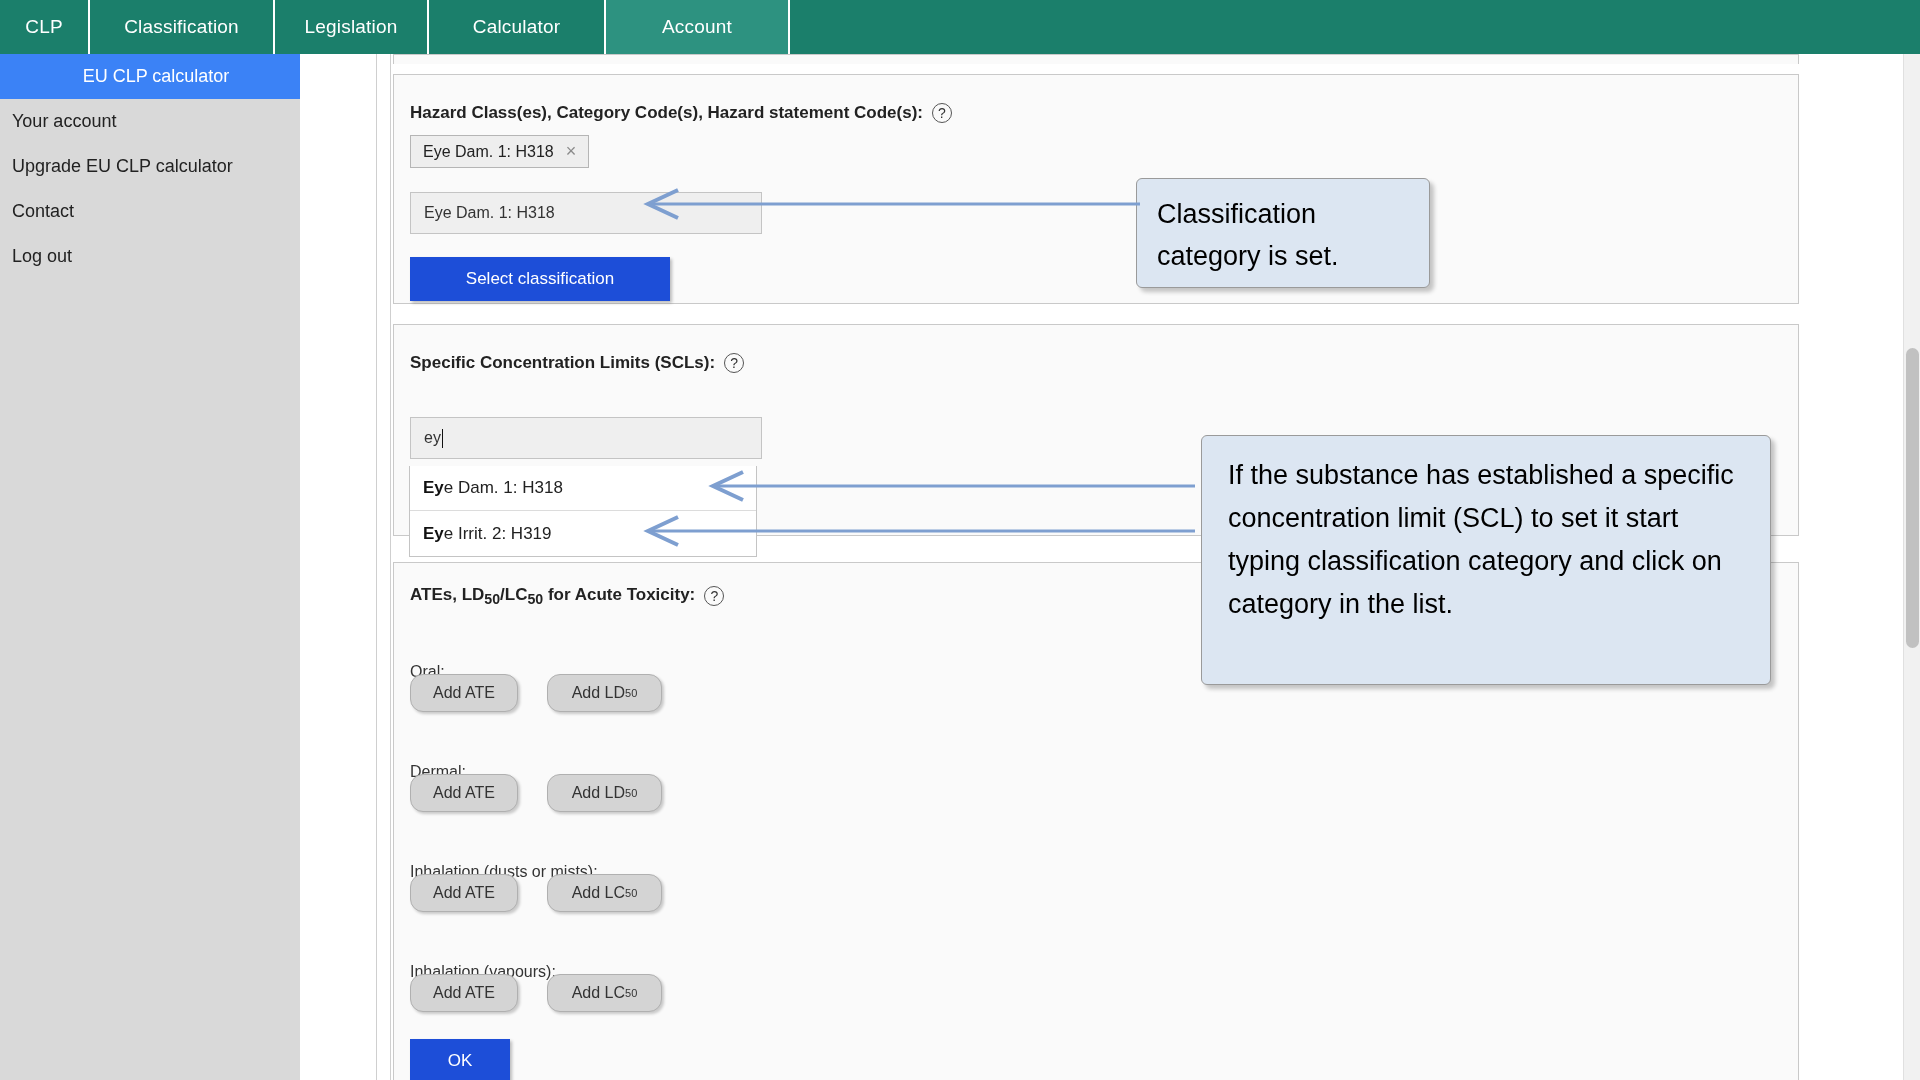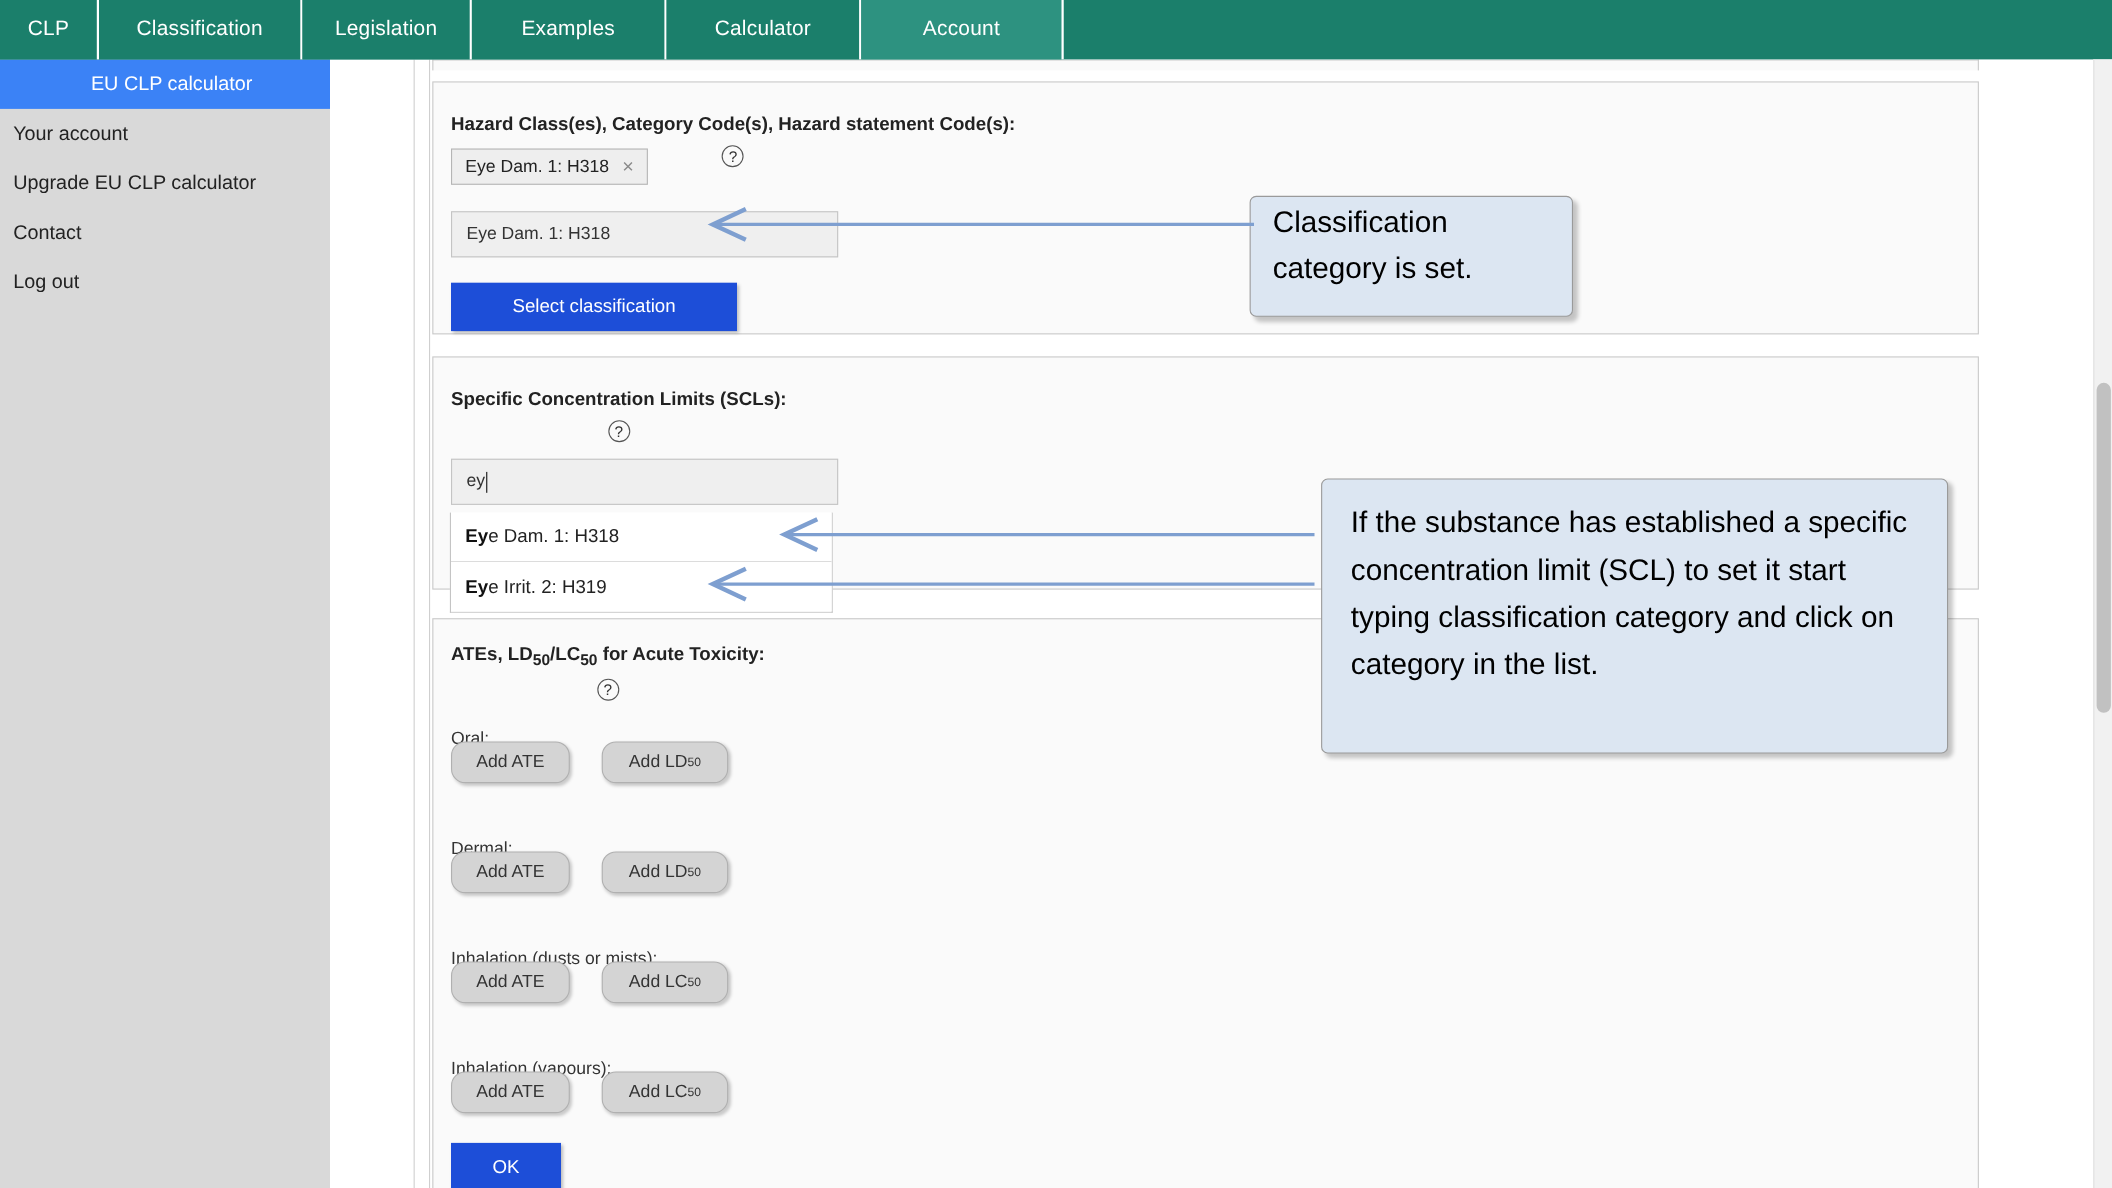--- a/index.html
+++ b/index.html
@@ -87,21 +87,20 @@
     border-bottom: none;
   }
 
   .fieldlabel {
     font-size: 17px;
     font-weight: bold;
     color: #222222;
     display: flex;
     align-items: center;
     gap: 9px;
-    flex-direction: column;
   }
   .qmark {
     display: inline-flex;
     align-items: center; justify-content: center;
     width: 20px; height: 20px;
     border: 1.5px solid #555555;
     border-radius: 50%;
     font-size: 14px;
     font-weight: normal;
     color: #333333;
@@ -195,21 +194,21 @@
 
   
   .callout {
     position: absolute;
     background: #dce6f2;
     border: 1.5px solid #9a9a9a;
     border-radius: 6px;
     box-shadow: 4px 4px 4px rgba(0,0,0,.22);
     color: #000000;
     z-index: 25;
-    padding: 2px 20px;
+    padding: 14px 20px;
   }
   #callout1 {
     left: 836px; top: 124px;
     width: 294px; height: 110px;
     font-size: 27px;
     line-height: 42px;
   }
   #callout2 {
     left: 901px; top: 381px;
     width: 570px; height: 250px;
@@ -244,23 +243,20 @@
   <div class="navitem" style="width:90px">
       <span>CLP</span>
     </div>
   <div class="navitem" style="width:185px">
       <span>Classification</span>
     </div>
   <div class="navitem" style="width:154px">
       <span>Legislation</span>
     </div>
   <div class="navitem" style="width:177px">
-      <span>Examples</span>
-    </div>
-  <div class="navitem" style="width:177px">
       <span>Calculator</span>
     </div>
   <div class="navitem active" style="width:184px">
       <span>Account</span>
     </div>
 </div>
 
 <div id="sidebar">
   <div class="sideitem active">
       <span>EU CLP calculator</span>

